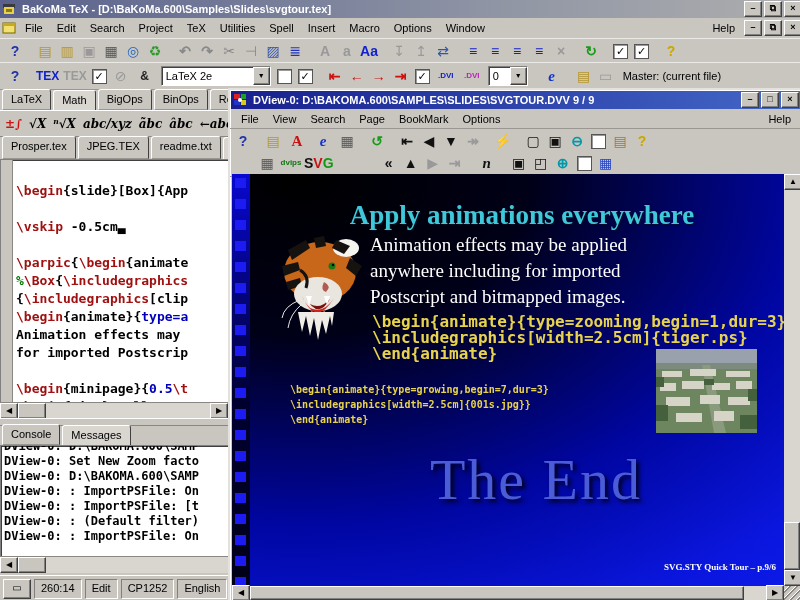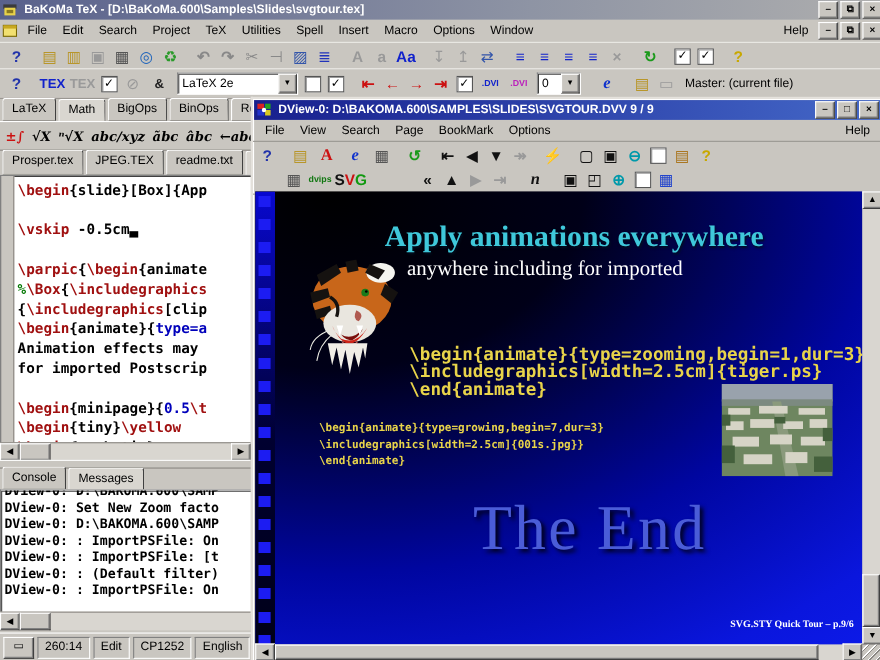--- a/index.html
+++ b/index.html
@@ -44,21 +44,21 @@
   .tab.act{background:#d9d6d0;border-bottom-color:#d9d6d0;padding-bottom:4px;position:relative;top:1px}
   #palette-tabs{top:89px;left:2px;width:226px;height:21px}
   #file-tabs{top:136px;left:2px;width:226px;height:23px}
   #console-tabs{top:424px;left:2px;width:226px;height:21px}
   #palette-row{position:absolute;top:110px;left:0;width:228px;height:25px;background:#c9c6c0;
     border-top:1px solid #fff;border-bottom:1px solid #8a8782;display:flex;align-items:center;gap:7px;padding-left:5px}
   .pal{font-family:"DejaVu Serif",serif;font-style:italic;font-weight:bold;font-size:12px;white-space:nowrap}
   
   #editor{position:absolute;top:159px;left:0;width:228px;height:243px;display:flex;overflow:hidden}
   #editor-margin{width:11px;background:#c9c6c0;border-right:1px solid #8a8782;flex:0 0 auto}
-  #code{padding:5px 0 0 3px;font-family:"DejaVu Sans Mono","Liberation Mono",monospace;font-size:13px;font-weight:bold;
+  #code{padding:22px 0 0 3px;font-family:"DejaVu Sans Mono","Liberation Mono",monospace;font-size:13px;font-weight:bold;
         line-height:18px;white-space:pre;overflow:hidden}
   .cline{height:18px}
   .tk-cmd{color:#a01010}.tk-plain{color:#000}.tk-comment{color:#007700}.tk-value{color:#0000bb}.tk-caret{color:#000}
   
   .hscroll{position:absolute;height:16px;background:#d9d6d0;display:flex;align-items:center;border-top:1px solid #8a8782}
   .sbtn{width:16px;height:14px;font-size:8px;line-height:13px;text-align:center;flex:0 0 auto}
   .hthumb{height:14px;width:26px;flex:0 0 auto}
   #editor-hscroll{top:402px;left:0;width:228px}
   #console-hscroll{top:556px;left:0;width:228px}
   #splitter{position:absolute;top:418px;left:0;width:228px;height:6px;background:#c9c6c0;border-top:1px solid #fff;border-bottom:1px solid #8a8782}
@@ -381,21 +381,23 @@
           <path d="M22 60 Q36 92 54 62 Q44 78 30 72 Q24 66 22 60" fill="#cc2418"></path>
           <path d="M26 62 Q38 84 50 63 Q40 74 30 68 Z" fill="#7a100c"></path>
           <path d="M30 74 Q38 86 46 74 Q38 80 30 74" fill="#e86a60"></path>
           <path d="M26 60 L29 70 L32 60 Z" fill="#fff"></path>
           <path d="M50 60 L47 69 L44 60 Z" fill="#fff"></path>
           <path d="M18 76 L22 96 L26 80 L30 100 L34 82 L38 104 L42 84 L46 98 L50 80 L52 90 L54 76 Z" fill="#f0ede6"></path>
           <path d="M20 64 Q4 70 2 82 M22 68 Q10 78 8 92" stroke="#e8e8e0" stroke-width="1" fill="none"></path>
         </svg>
 
         <div id="para1">
+            <div class="p1line">Animation effects may be applied</div>
             <div class="p1line">anywhere including for imported</div>
+            <div class="p1line">Postscript and bitmapped images.</div>
           </div>
         <div id="code1"><div class="codeline">\begin{animate}{type=zooming,begin=1,dur=3}</div><div class="codeline">\includegraphics[width=2.5cm]{tiger.ps}</div><div class="codeline">\end{animate}</div></div>
         <div id="code2"><div class="codeline">\begin{animate}{type=growing,begin=7,dur=3}</div><div class="codeline">\includegraphics[width=2.5cm]{001s.jpg}}</div><div class="codeline">\end{animate}</div></div>
 
         <svg id="city" viewBox="0 0 101 84">
           <rect width="101" height="84" fill="#6e8660"></rect>
           <rect width="101" height="16" fill="#99a2ac"></rect>
           <rect y="14" width="101" height="6" fill="#7c8a80"></rect>
           <path d="M54 16 L70 84 L58 84 L46 16 Z" fill="#8a9a7c"></path>
           <g fill="#d6d4c6">

